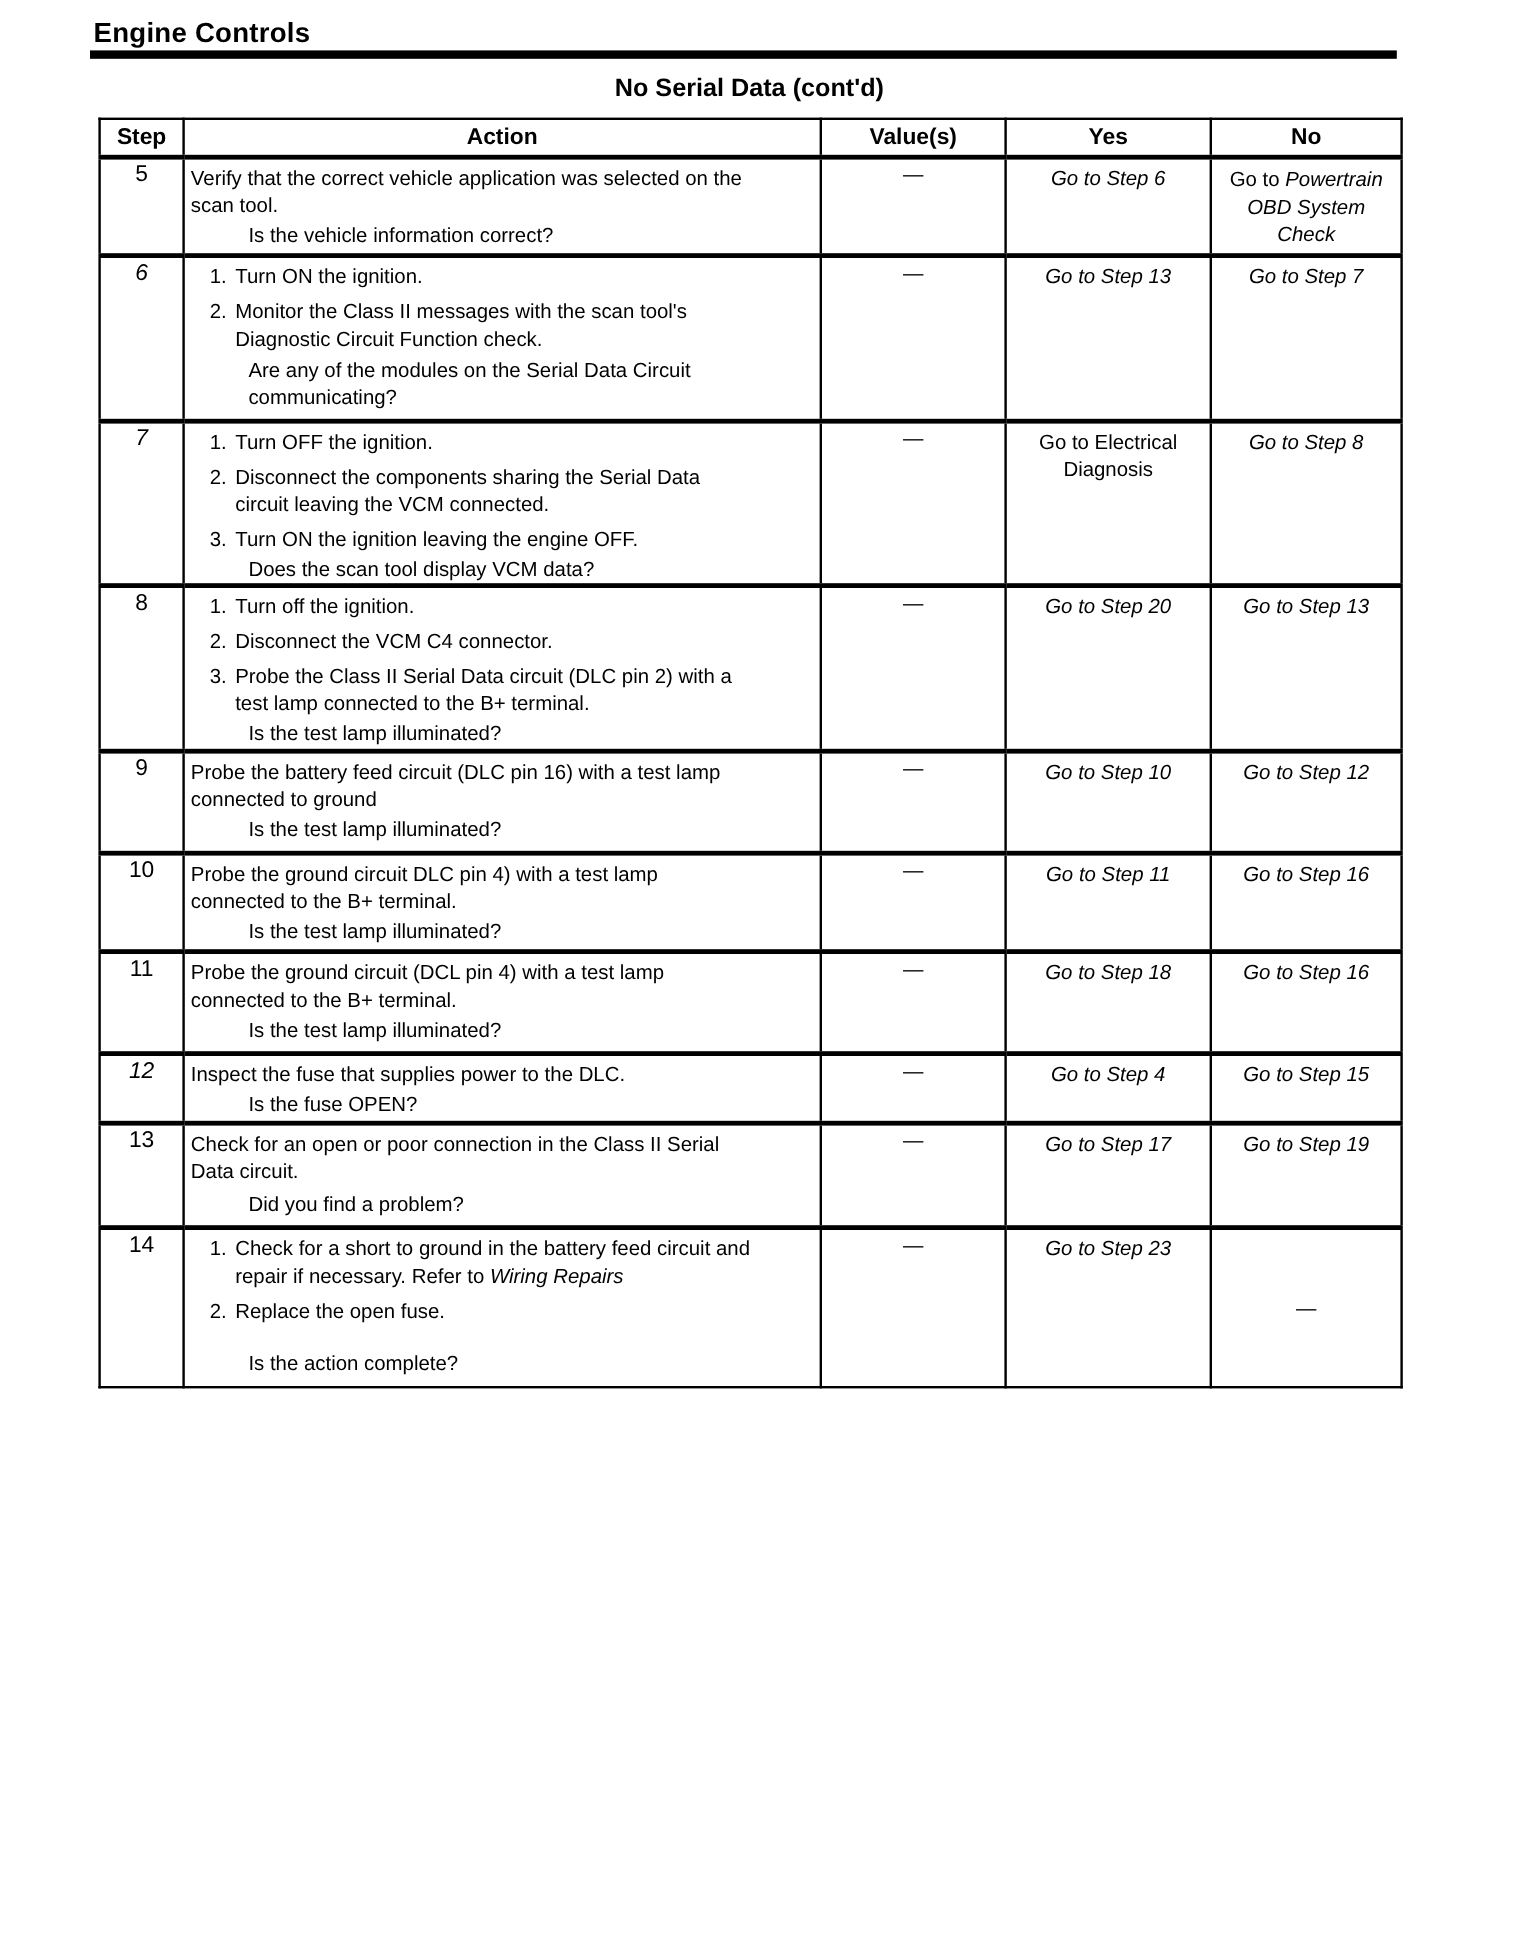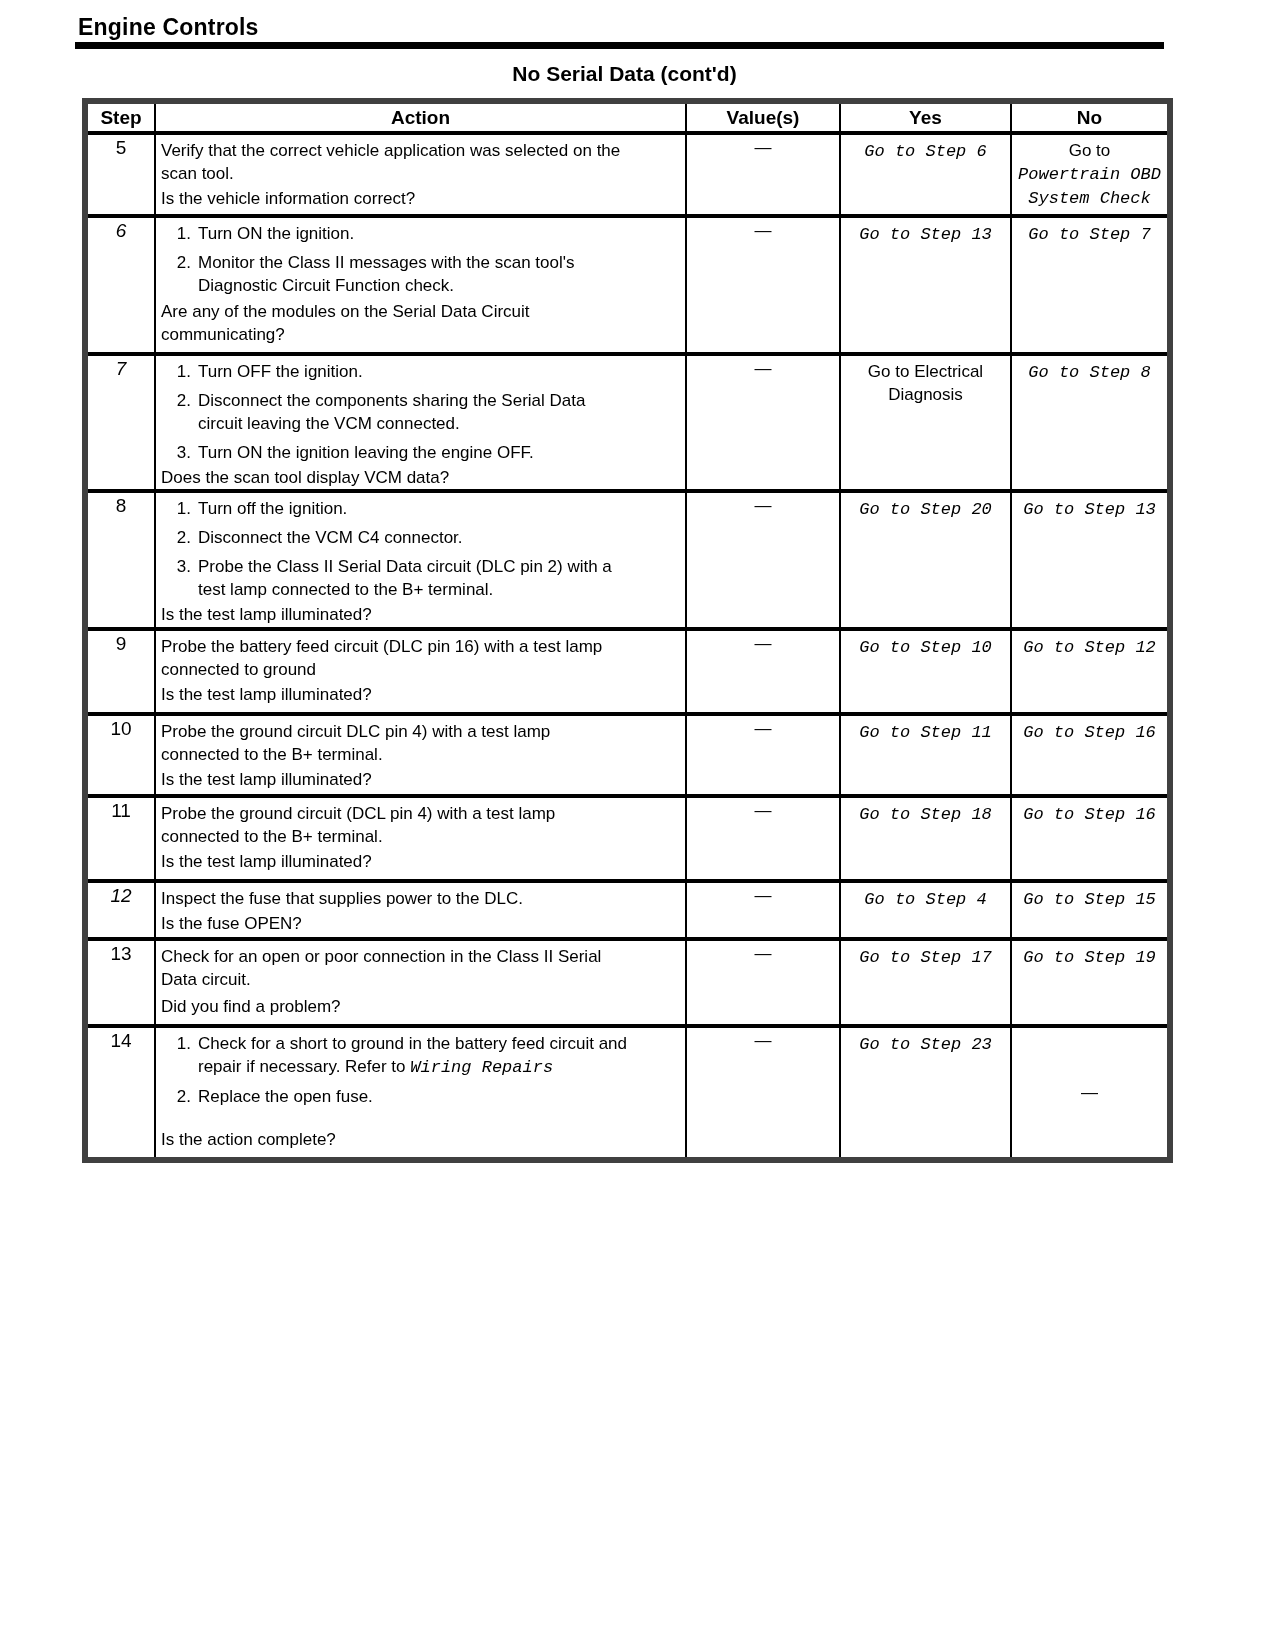--- a/index.html
+++ b/index.html
@@ -7,39 +7,39 @@
         font-family:"Liberation Sans","DejaVu Sans",sans-serif;color:#000;}
   
   .hdr-left{position:absolute;left:78px;top:14px;font-size:23px;font-weight:bold;letter-spacing:.2px;}
   .hdr-right{position:absolute;left:75px;top:14px;width:1089px;text-align:right;font-size:23px;font-weight:bold;}
   .hdr-rule{position:absolute;left:75px;top:42px;width:1089px;height:7px;background:#000;}
   .doc-title{position:absolute;left:82px;top:62px;width:1085px;text-align:center;
              font-size:21px;font-weight:bold;}
   
   table.diag{position:absolute;left:82px;top:98px;width:1085px;border-collapse:collapse;
              table-layout:fixed;font-size:17px;line-height:23px;}
-  table.diag{border:6px solid #404040;}
+  table.diag{border:1px solid #404040;}
   table.diag th{border:2px solid #000;border-bottom:4px solid #000;
                 font-size:19px;font-weight:bold;text-align:center;vertical-align:middle;padding:2px;}
   table.diag td{border:2px solid #000;border-top:4px solid #000;vertical-align:top;overflow:hidden;}
   td.c-step{text-align:center;vertical-align:middle;font-size:19px;}
   td.c-step.it{font-style:italic;}
   td.c-action{padding:4px 55px 6px 5px;}
   .av{display:flex;flex-direction:column;justify-content:space-between;}
   .para{margin:0;}
   .li{display:flex;margin-bottom:6px;}
   .li:last-child{margin-bottom:0;}
   .li .num{flex:0 0 30px;text-align:right;padding-right:7px;}
   .li .txt{flex:1;}
-  .q{margin-top:2px;}
+  .q{margin-top:2px;margin-left:48px;}
   td.c-value{vertical-align:middle;text-align:center;}
   td.c-yes{vertical-align:bottom;text-align:center;padding:4px 4px 8px 4px;}
   td.c-no{vertical-align:bottom;text-align:center;padding:4px 6px 8px 6px;}
   td.c-no.mid,td.c-yes.mid{vertical-align:middle;padding-bottom:4px;}
-  i{font-style:italic;font-family:Liberation Mono, monospace;}
+  i{font-style:italic;}
   
   .foot-bar{position:absolute;left:808px;top:1619px;width:472px;height:9px;background:#000;}
   .foot-bar-tail{position:absolute;left:763px;top:1623px;width:45px;height:3px;background:#000;}
 </style>
 </head>
 <body>
 
 <div class="page">
 
   <div class="hdr-left">Engine Controls</div>

